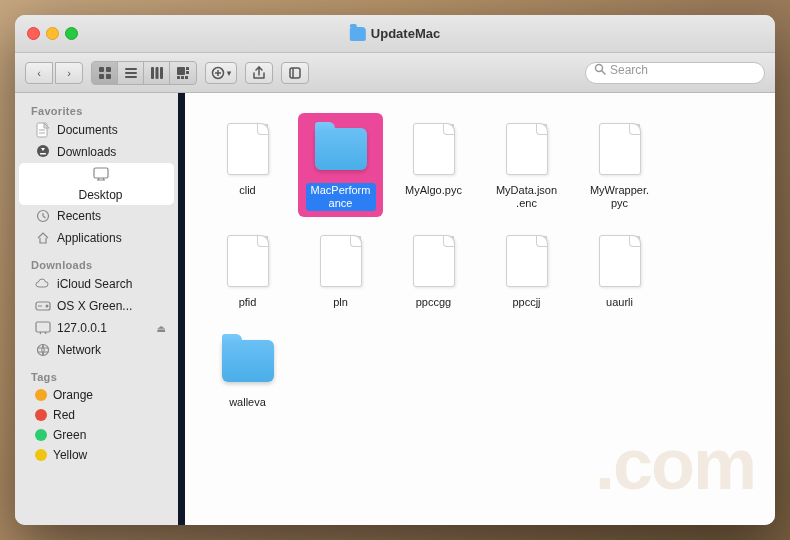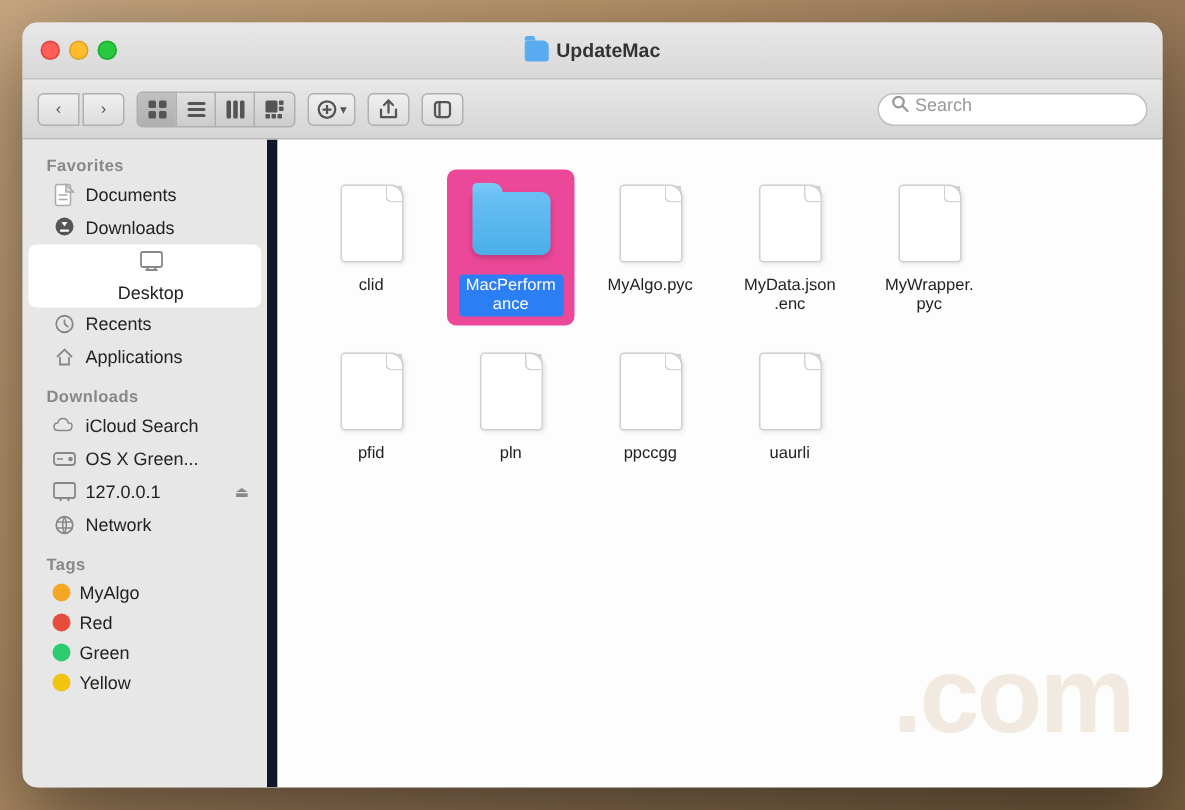--- a/index.html
+++ b/index.html
@@ -524,21 +524,21 @@
               <line x1="1.5" y1="9" x2="12.5" y2="9" stroke="#888" stroke-width="1"></line>
             </svg>
         </div>
         <span>Network</span>
       </div>
 
       <div class="sidebar-section-title" style="margin-top:6px;">Tags</div>
 
       <div class="sidebar-item">
         <div class="tag-dot" style="background:#f5a623;"></div>
-        <span>MyAlgo</span>
+        <span>Orange</span>
       </div>
       <div class="sidebar-item">
         <div class="tag-dot" style="background:#e74c3c;"></div>
         <span>Red</span>
       </div>
       <div class="sidebar-item">
         <div class="tag-dot" style="background:#2ecc71;"></div>
         <span>Green</span>
       </div>
       <div class="sidebar-item">
@@ -603,27 +603,39 @@
           <span class="file-name">pln</span>
         </div>
 
         <div class="file-item">
           <div class="file-icon">
             <div class="generic-file"></div>
           </div>
           <span class="file-name">ppccgg</span>
         </div>
 
+        <div class="file-item">
+          <div class="file-icon">
+            <div class="generic-file"></div>
+          </div>
+          <span class="file-name">ppccjj</span>
+        </div>
 
         <div class="file-item">
           <div class="file-icon">
             <div class="generic-file"></div>
           </div>
           <span class="file-name">uaurli</span>
         </div>
 
         <div></div>
 
+        <div class="file-item">
+          <div class="file-icon">
+            <div class="folder-icon-shape"></div>
+          </div>
+          <span class="file-name">walleva</span>
+        </div>
 
       </div>
     </div>
   </div>
 </div>
 
 </body></html>

